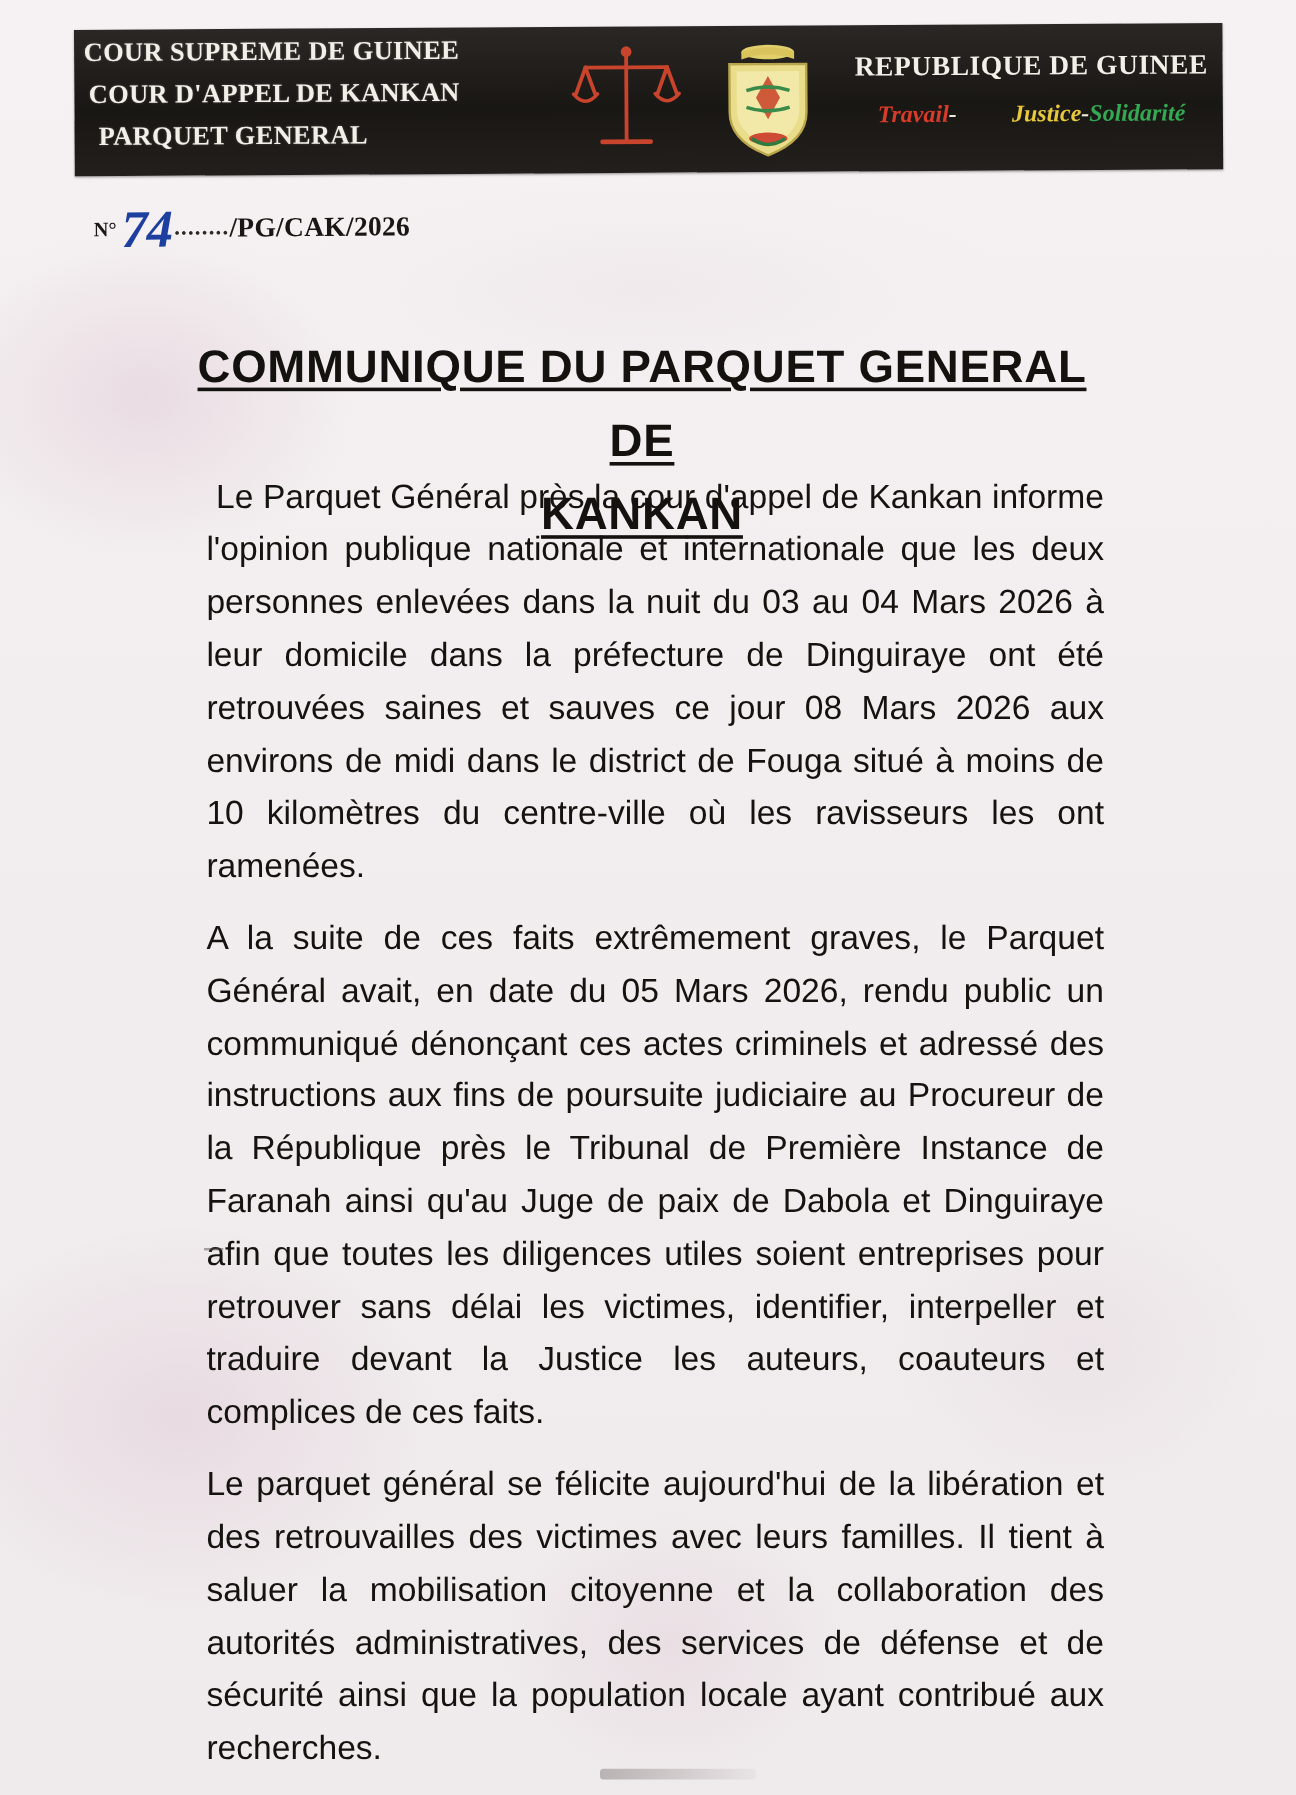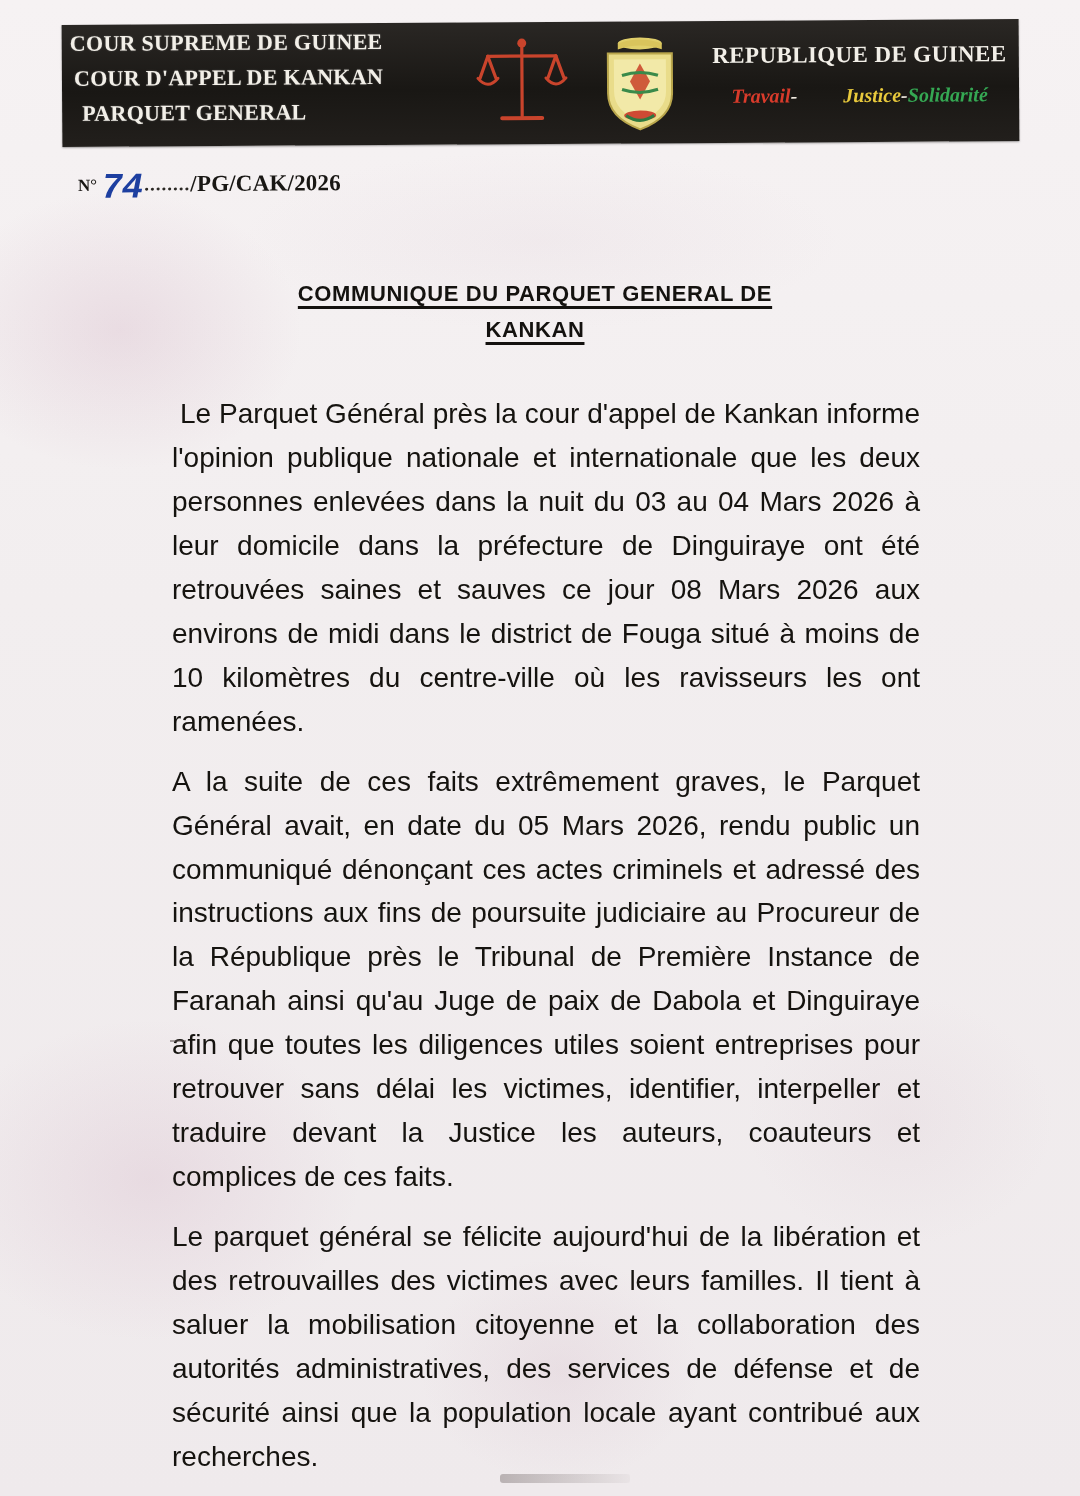--- a/index.html
+++ b/index.html
@@ -121,24 +121,24 @@
     display: flex;
     align-items: flex-end;
     transform: rotate(-0.4deg);
   }
   .ref-line .no {
     font-size: 17px;
     position: relative;
     top: -2px;
   }
   .ref-num {
-    font-family: Liberation Mono, monospace;
+    font-family: Liberation Serif, serif;
     font-style: italic;
     font-weight: bold;
-    font-size: 36px;
+    font-size: 44px;
     color: #1d3fa0;
     line-height: 0.75;
     position: relative;
     top: 4px;
     margin: 0 2px 0 4px;
     letter-spacing: -1px;
     text-align: center;
   }
   .ref-dots {
     letter-spacing: 1px;
@@ -154,21 +154,21 @@
 
   
   .title-block {
     position: absolute;
     left: 140px;
     top: 276px;
     width: 790px;
     text-align: center;
     font-family: "Liberation Sans", sans-serif;
     font-weight: bold;
-    font-size: 22px;
+    font-size: 38px;
     letter-spacing: 0.6px;
     color: #14120f;
     line-height: 1.62;
   }
   .title-block span {
     text-decoration: underline;
     text-underline-offset: 5px;
     text-decoration-thickness: 2.5px;
   }
 

